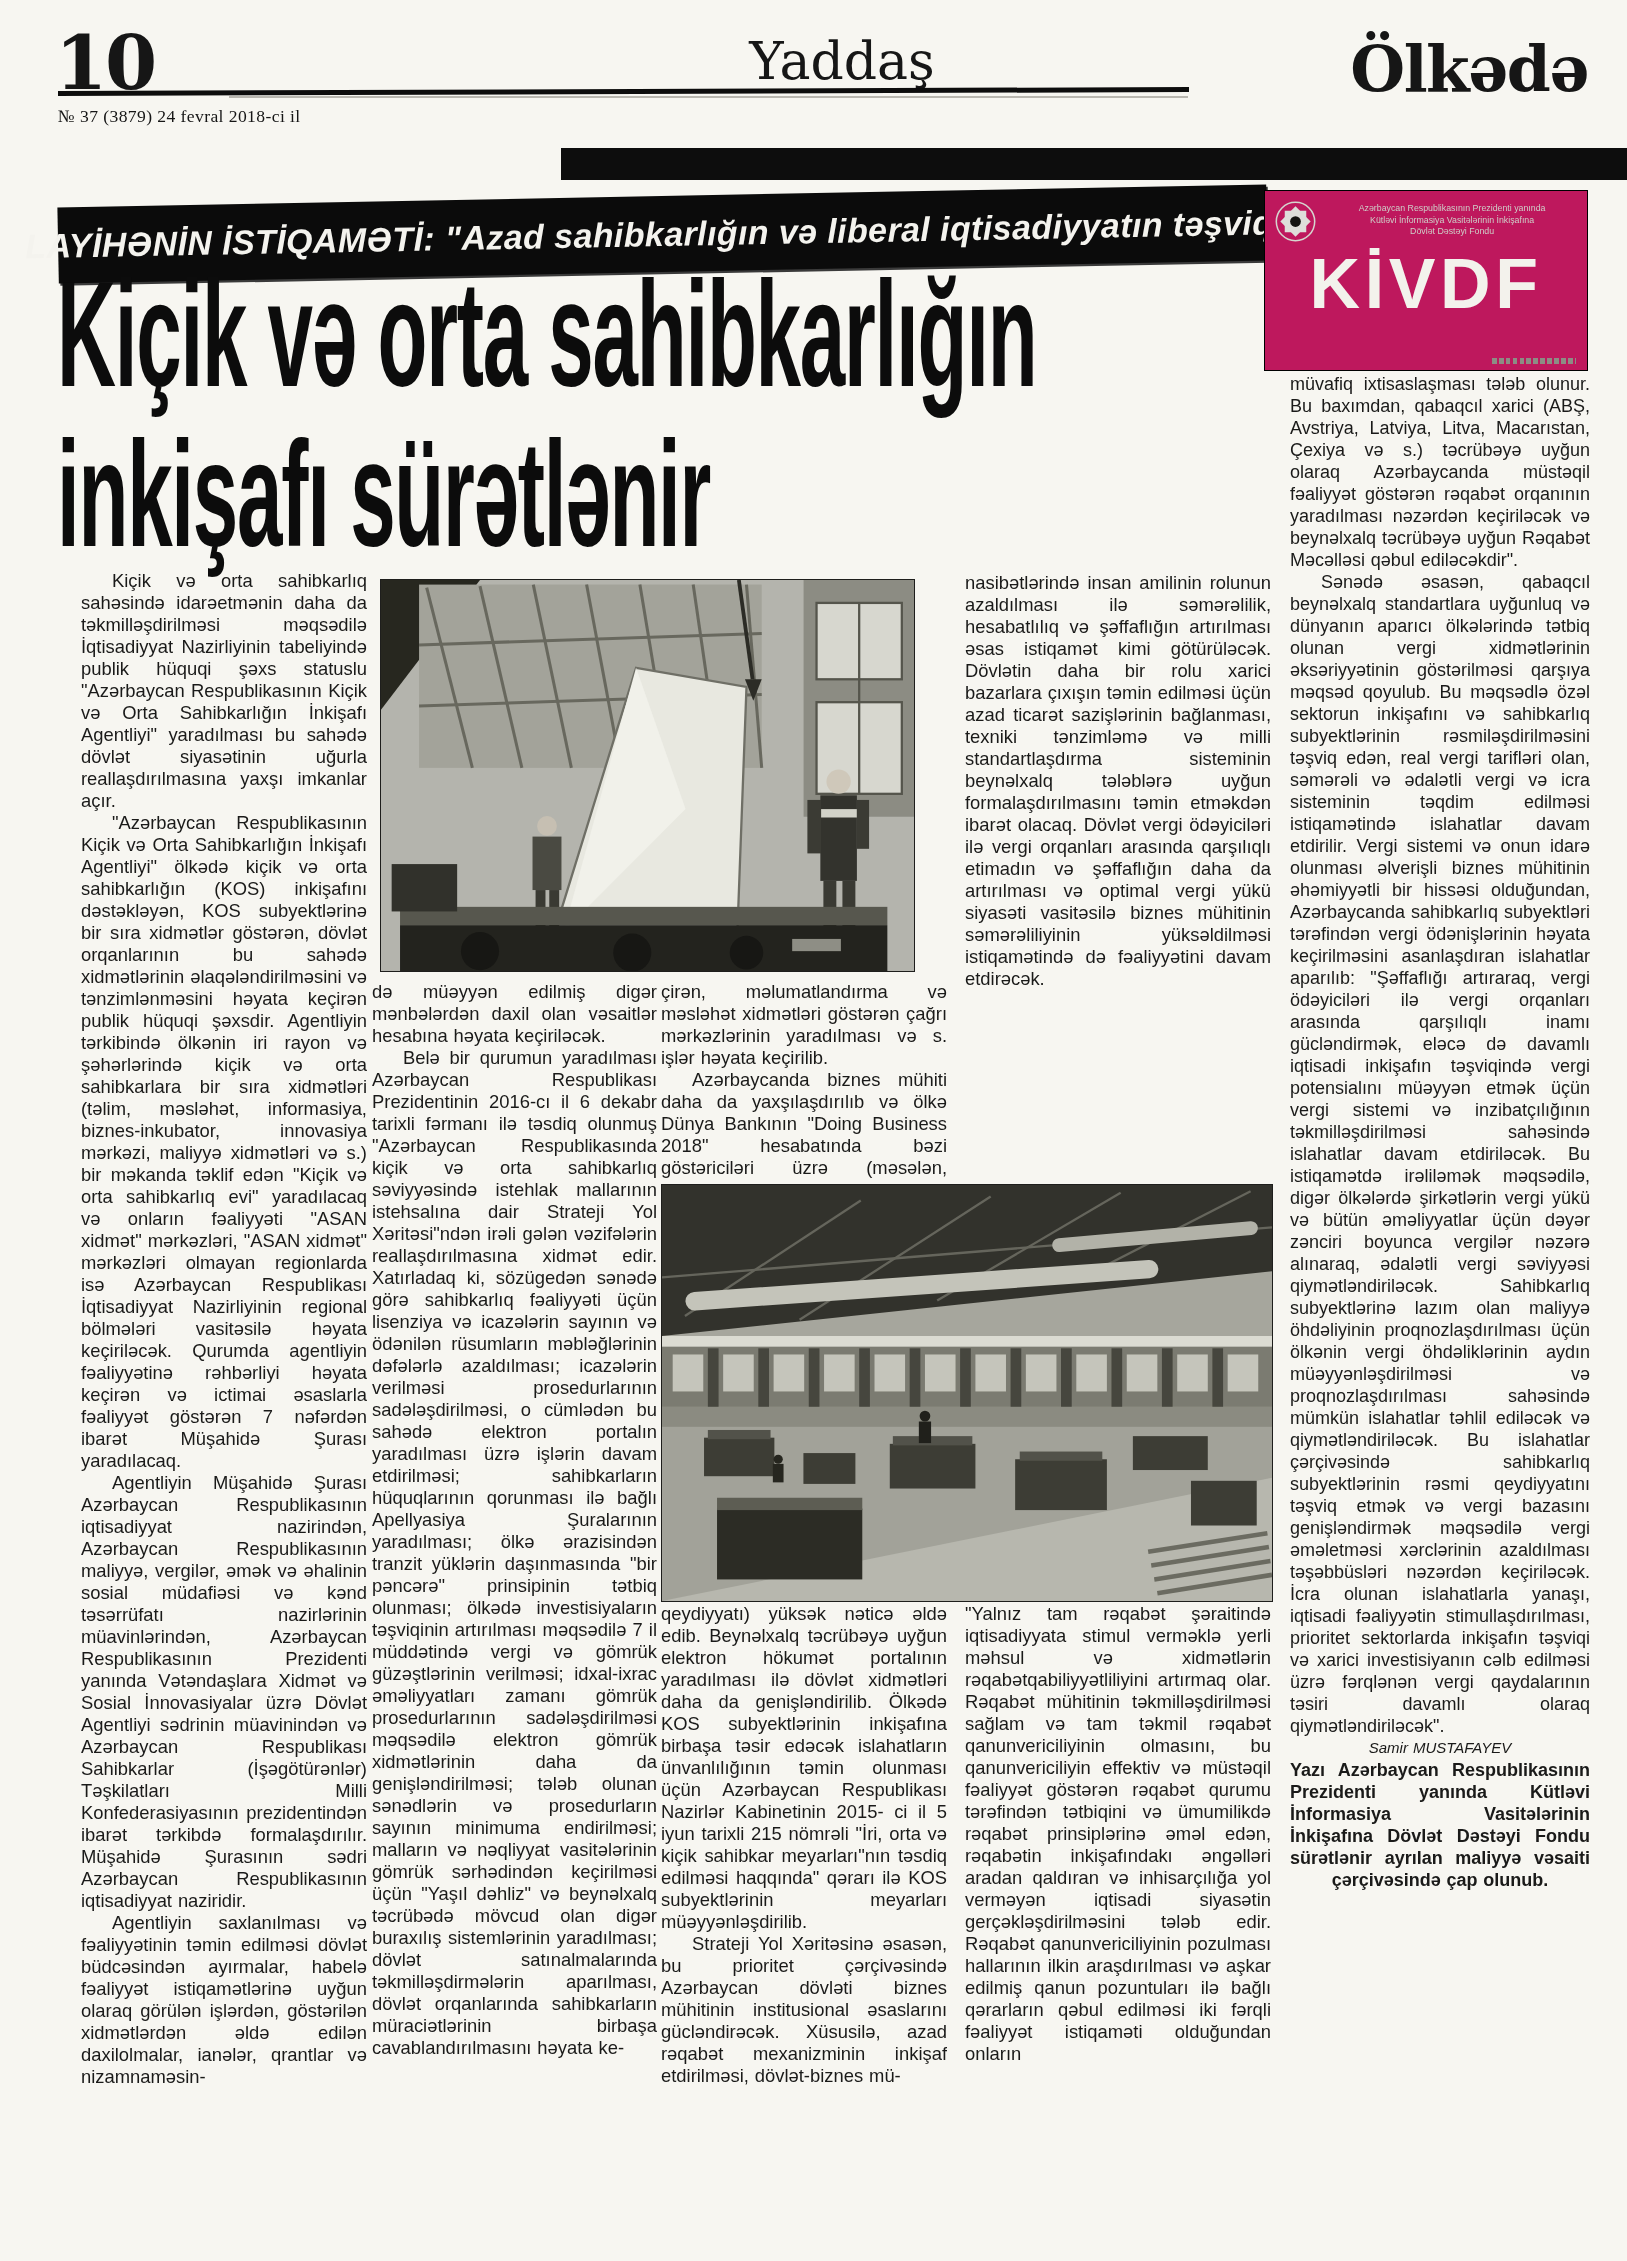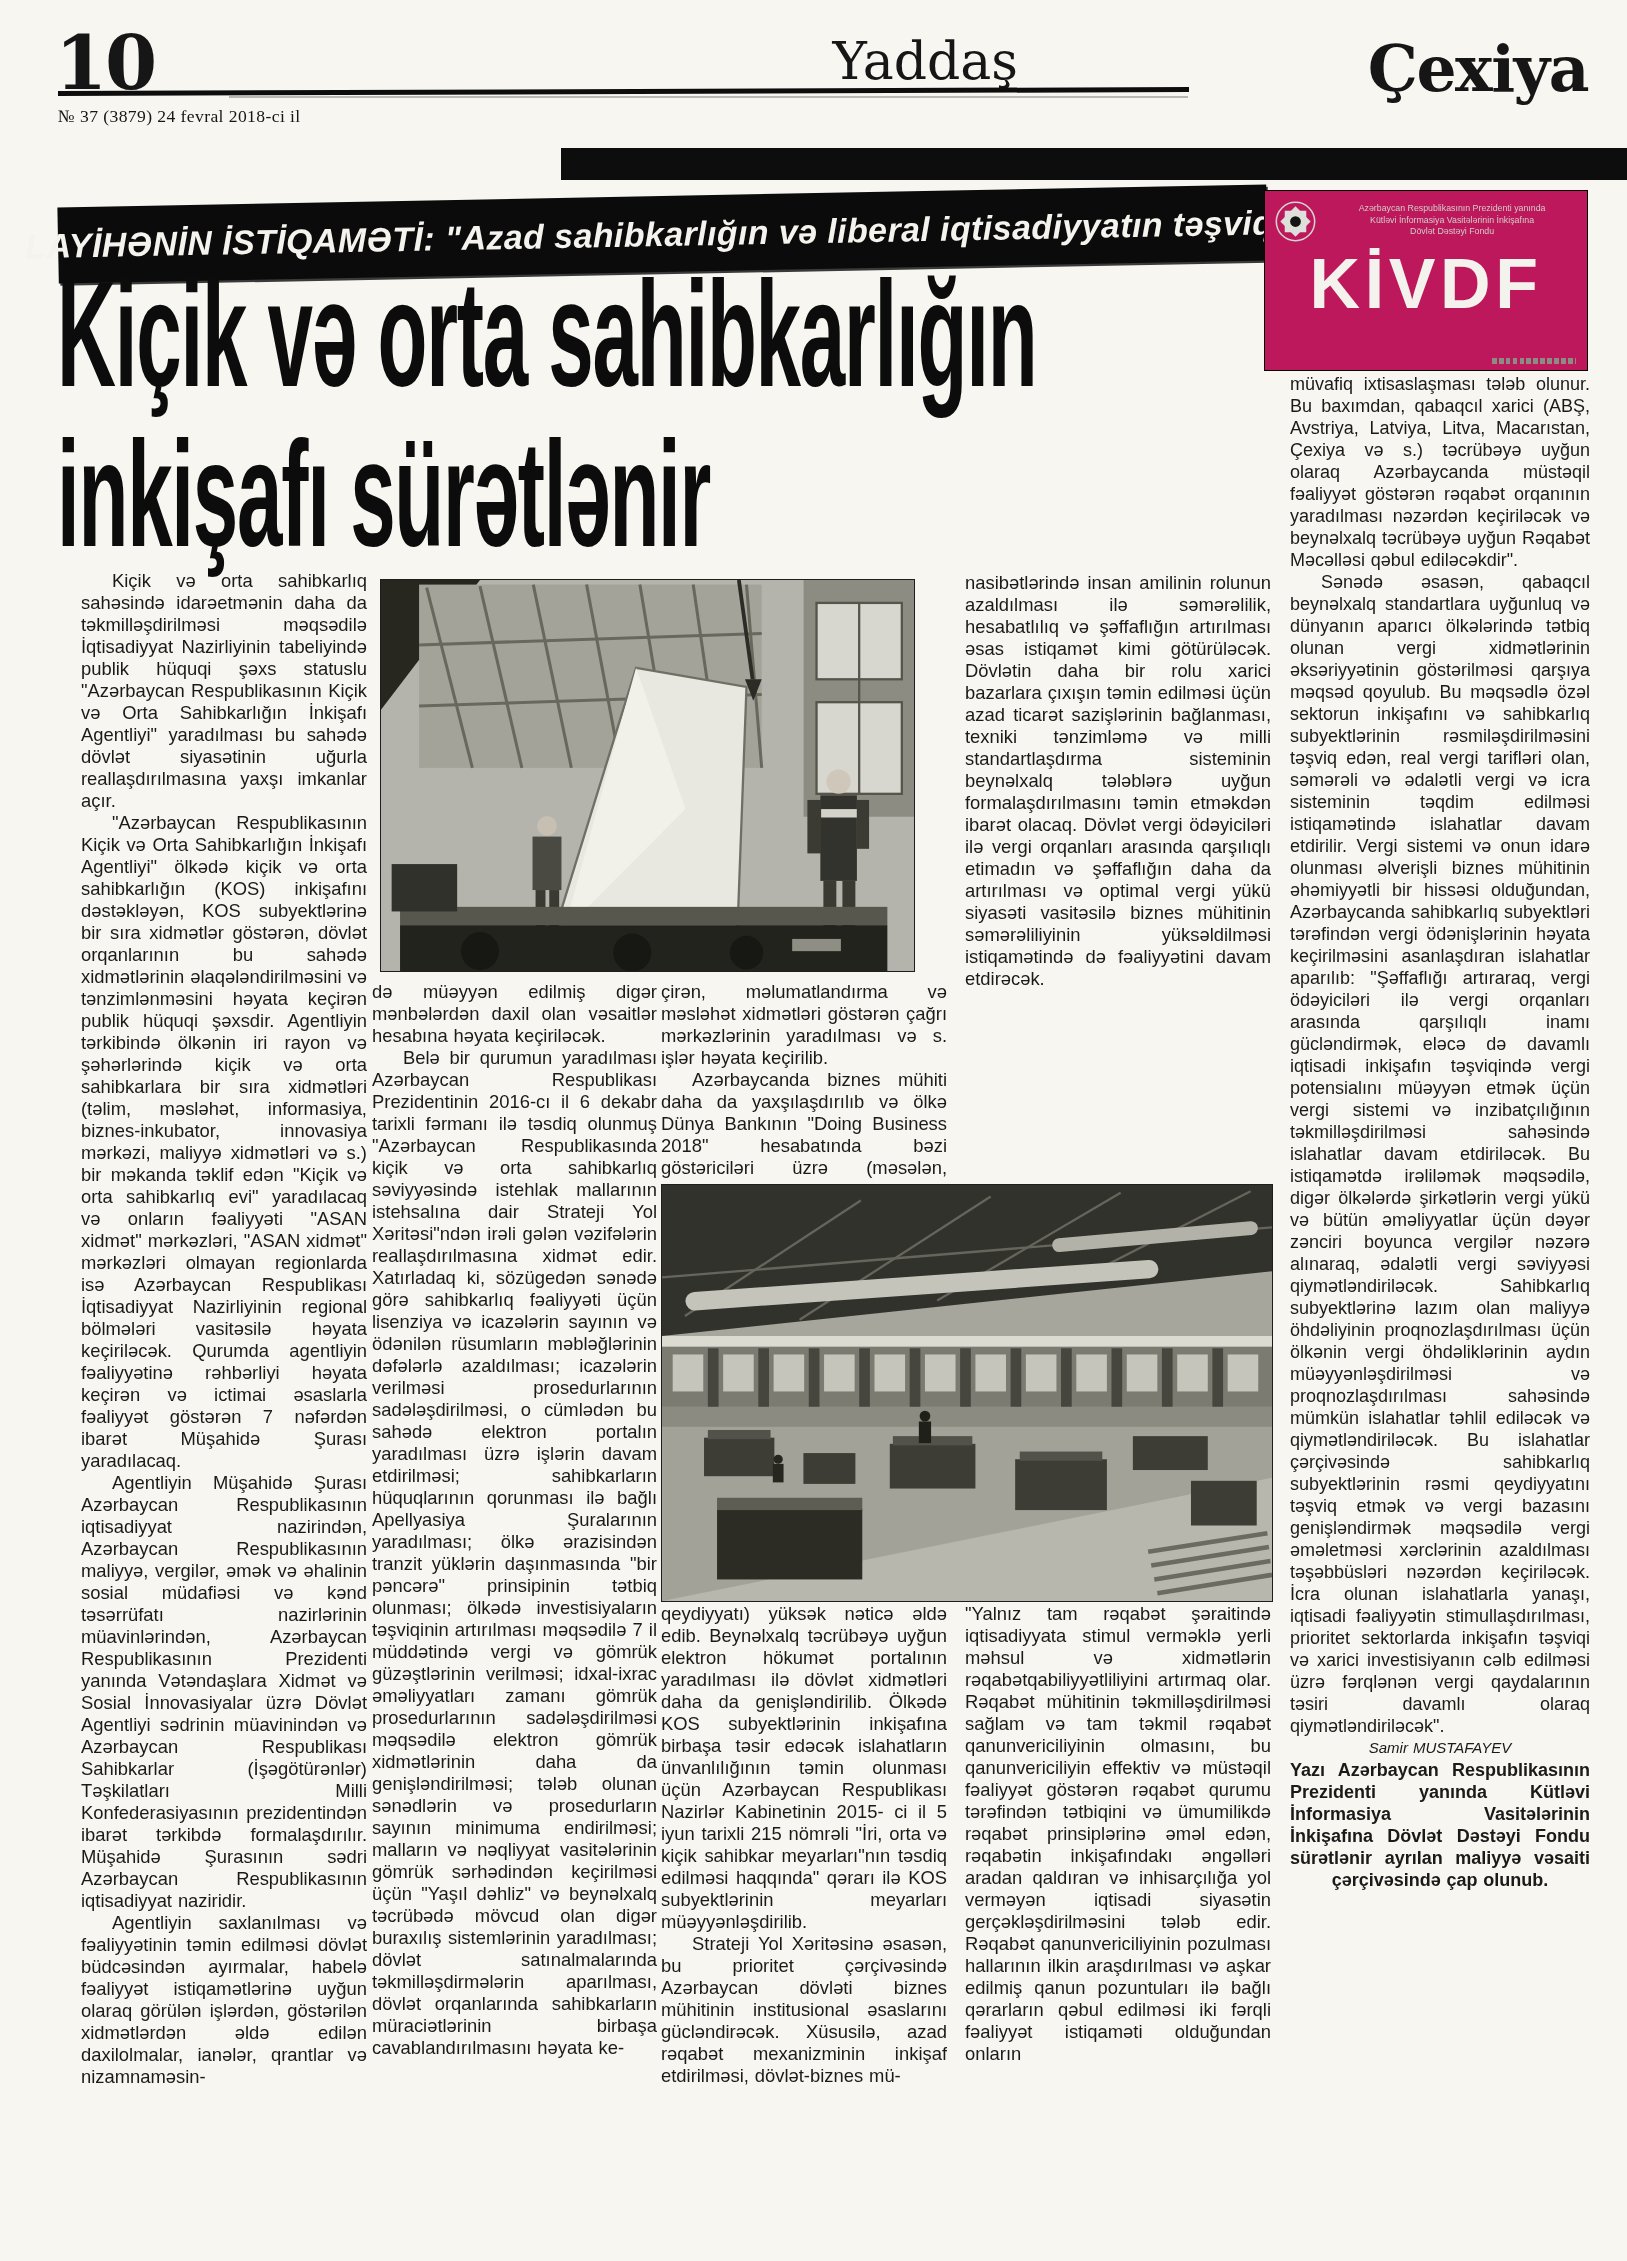--- a/index.html
+++ b/index.html
@@ -1,21 +1,21 @@
 <!DOCTYPE html>
 <html style="font-size:12.2px"><head>
 <meta charset="utf-8">
 <style>
   html,body{margin:0;padding:0;background:#4a4a4a;}
   #page{position:relative;width:1628px;height:2261px;background:#f7f6f1;overflow:hidden;
         font-family:"Liberation Sans",sans-serif;color:#161616;}
   
   .page-number{position:absolute;left:55px;top:26px;font-family:"DejaVu Serif",serif;
         font-weight:bold;font-size:75px;letter-spacing:-2.3px;line-height:1;}
-  .mast-center{position:absolute;left:666px;top:35px;width:352px;text-align:right;
+  .mast-center{position:absolute;left:666px;top:35px;width:352px;text-align:center;
         font-family:"DejaVu Serif",serif;font-size:52px;line-height:1;}
   .mast-right{position:absolute;right:40px;top:38px;font-family:"DejaVu Serif",serif;
         font-weight:bold;font-size:63px;letter-spacing:-1.5px;line-height:1;}
   .top-rule{position:absolute;left:58px;top:89px;width:1131px;height:4.6px;background:#0d0d0d;
         transform:rotate(-0.2deg);}
   .top-rule2{position:absolute;left:229px;top:96px;width:959px;height:1.5px;background:#b9b7b0;}
   .issue-line{position:absolute;left:58px;top:106px;font-family:"Liberation Serif",serif;
         font-size:17.6px;letter-spacing:0.4px;text-align:right;}
   .top-bar{position:absolute;left:561px;top:148px;width:1066px;height:32px;background:#0d0d0d;}
   
@@ -59,21 +59,21 @@
   .ph1{left:380px;top:579px;width:535px;height:393px;}
   .ph2{left:661px;top:1184px;width:612px;height:418px;}
 </style>
 </head>
 <body>
 
 <div id="page">
 
   <div class="page-number">10</div>
   <div class="mast-center">Yaddaş</div>
-  <div class="mast-right">Çexiya</div>
+  <div class="mast-right">Ölkədə</div>
   <div class="top-rule"></div>
   <div class="top-rule2"></div>
   <div class="issue-line">№ 37 (3879) 24 fevral 2018-ci il</div>
   <div class="top-bar"></div>
 
   <div class="banner">
     <span>LAYİHƏNİN İSTİQAMƏTİ: "Azad sahibkarlığın və liberal iqtisadiyyatın təşviqi"</span>
   </div>
 
   <div class="kivdf">

